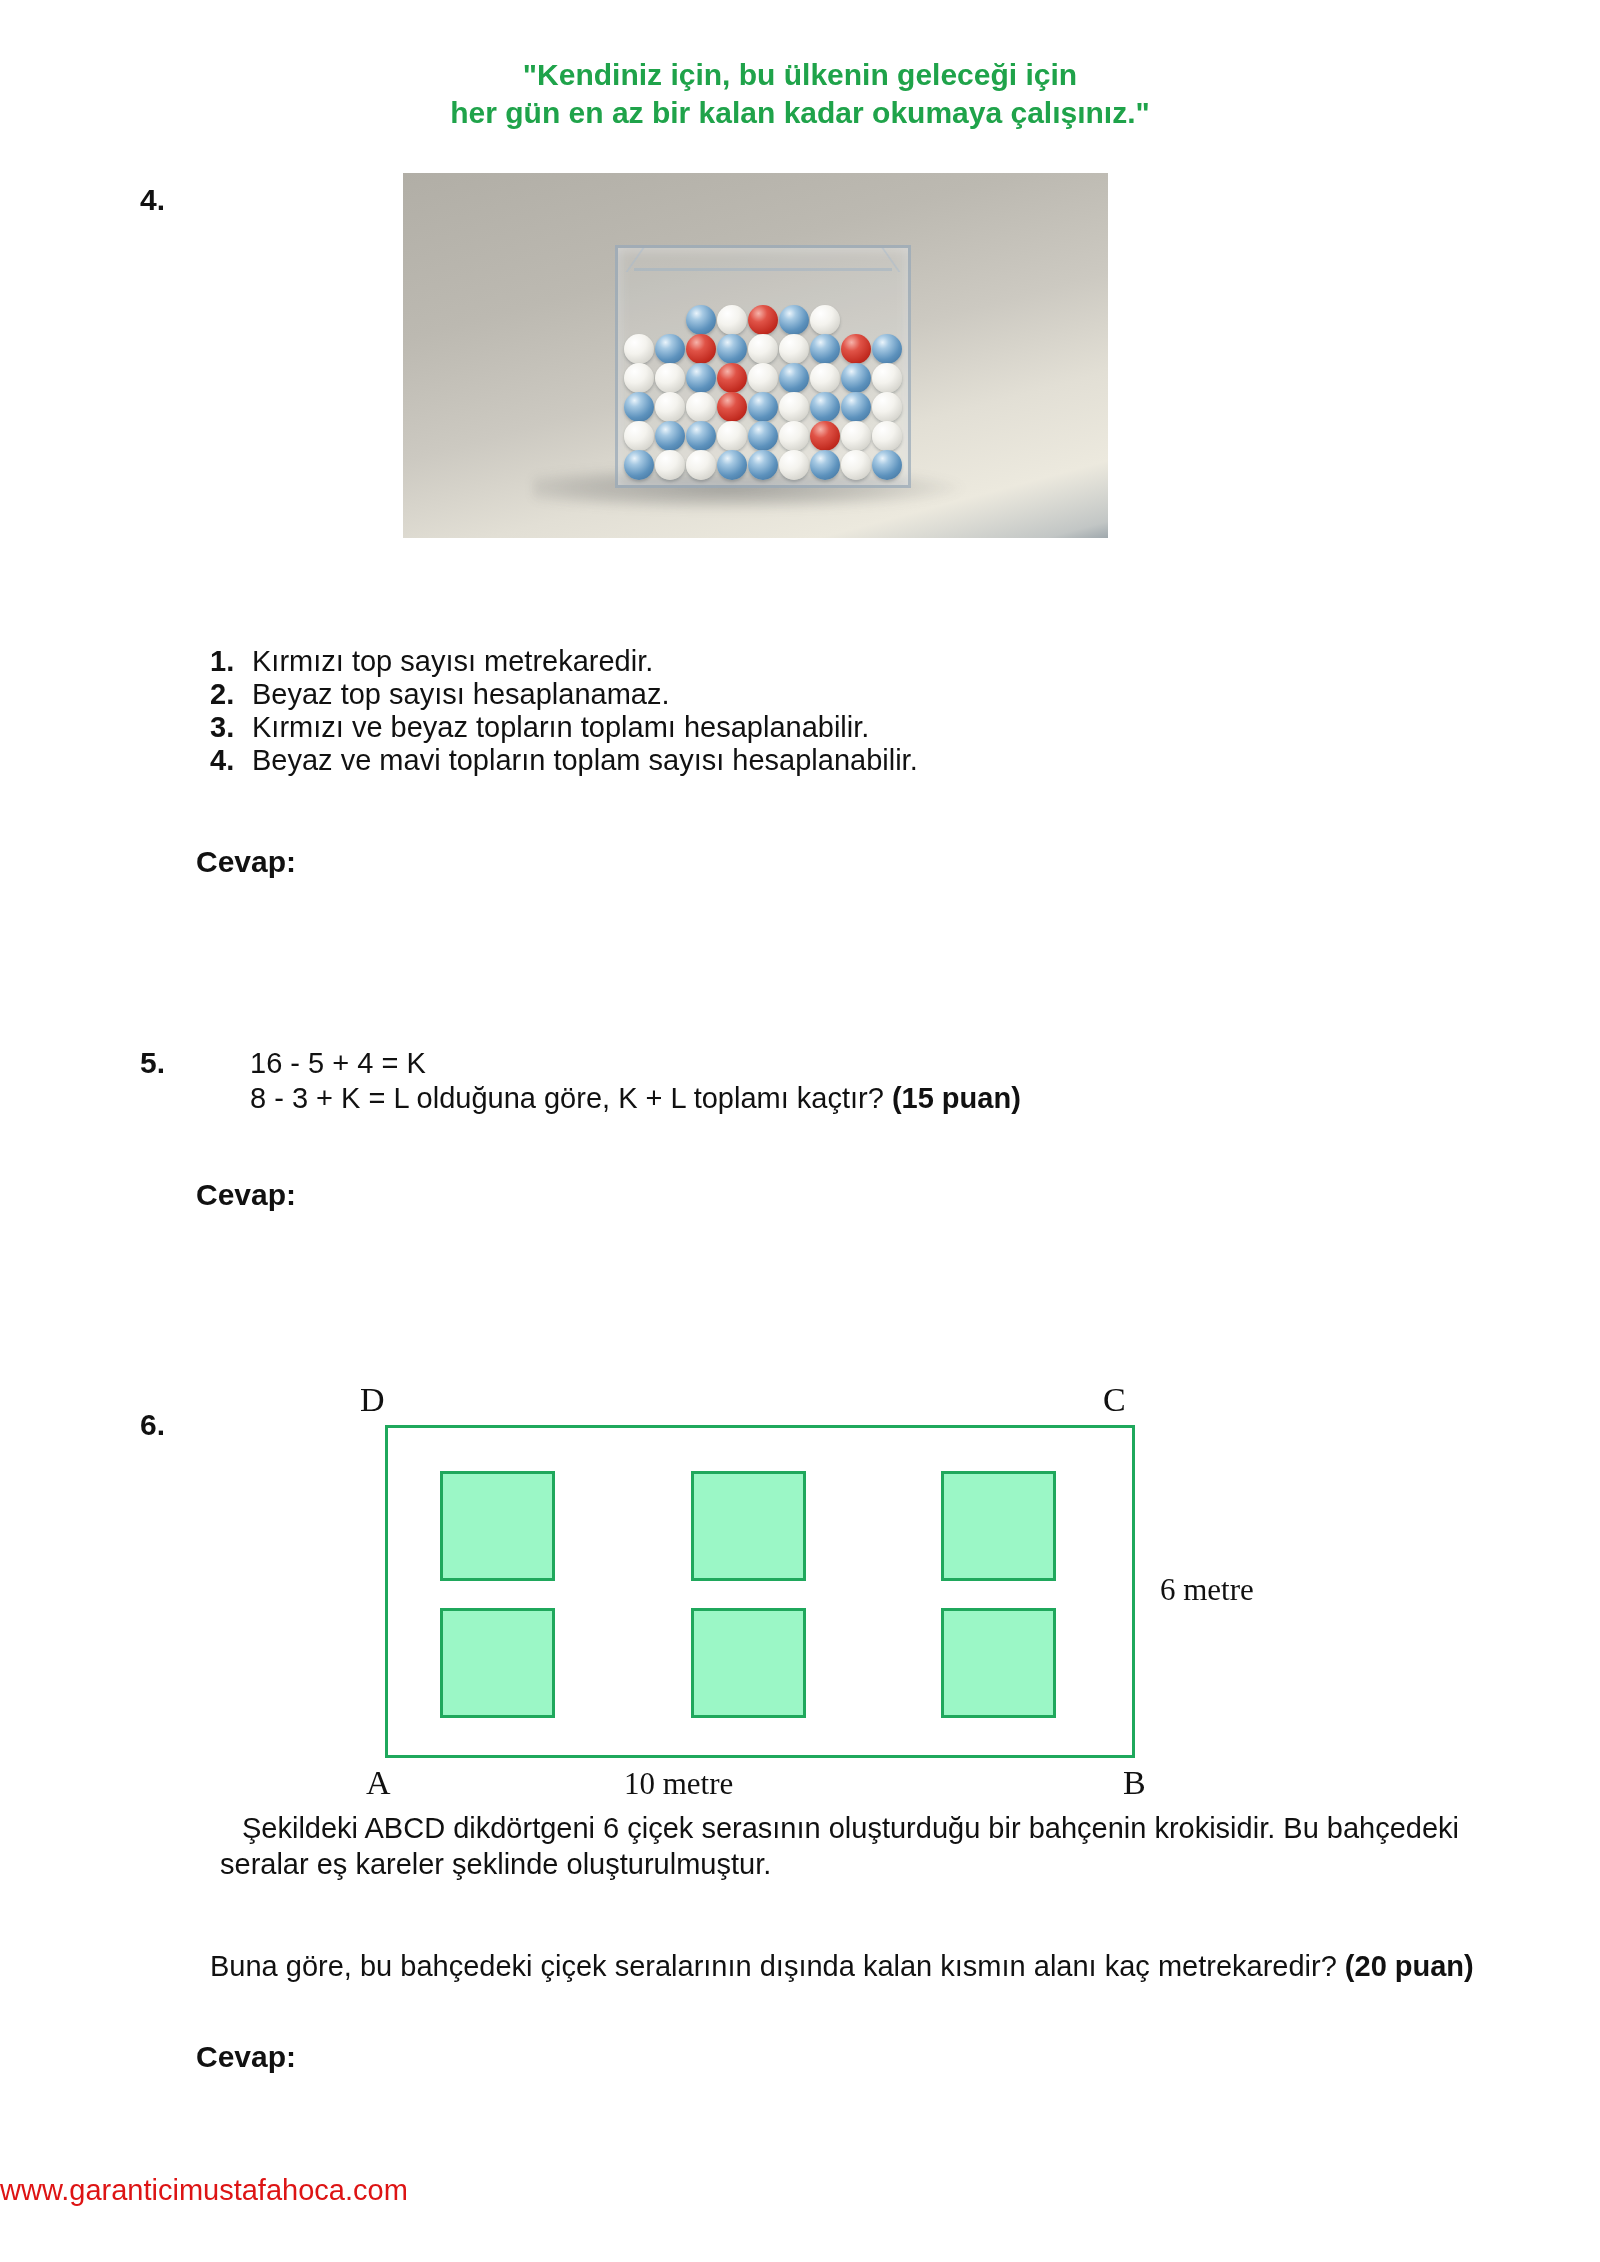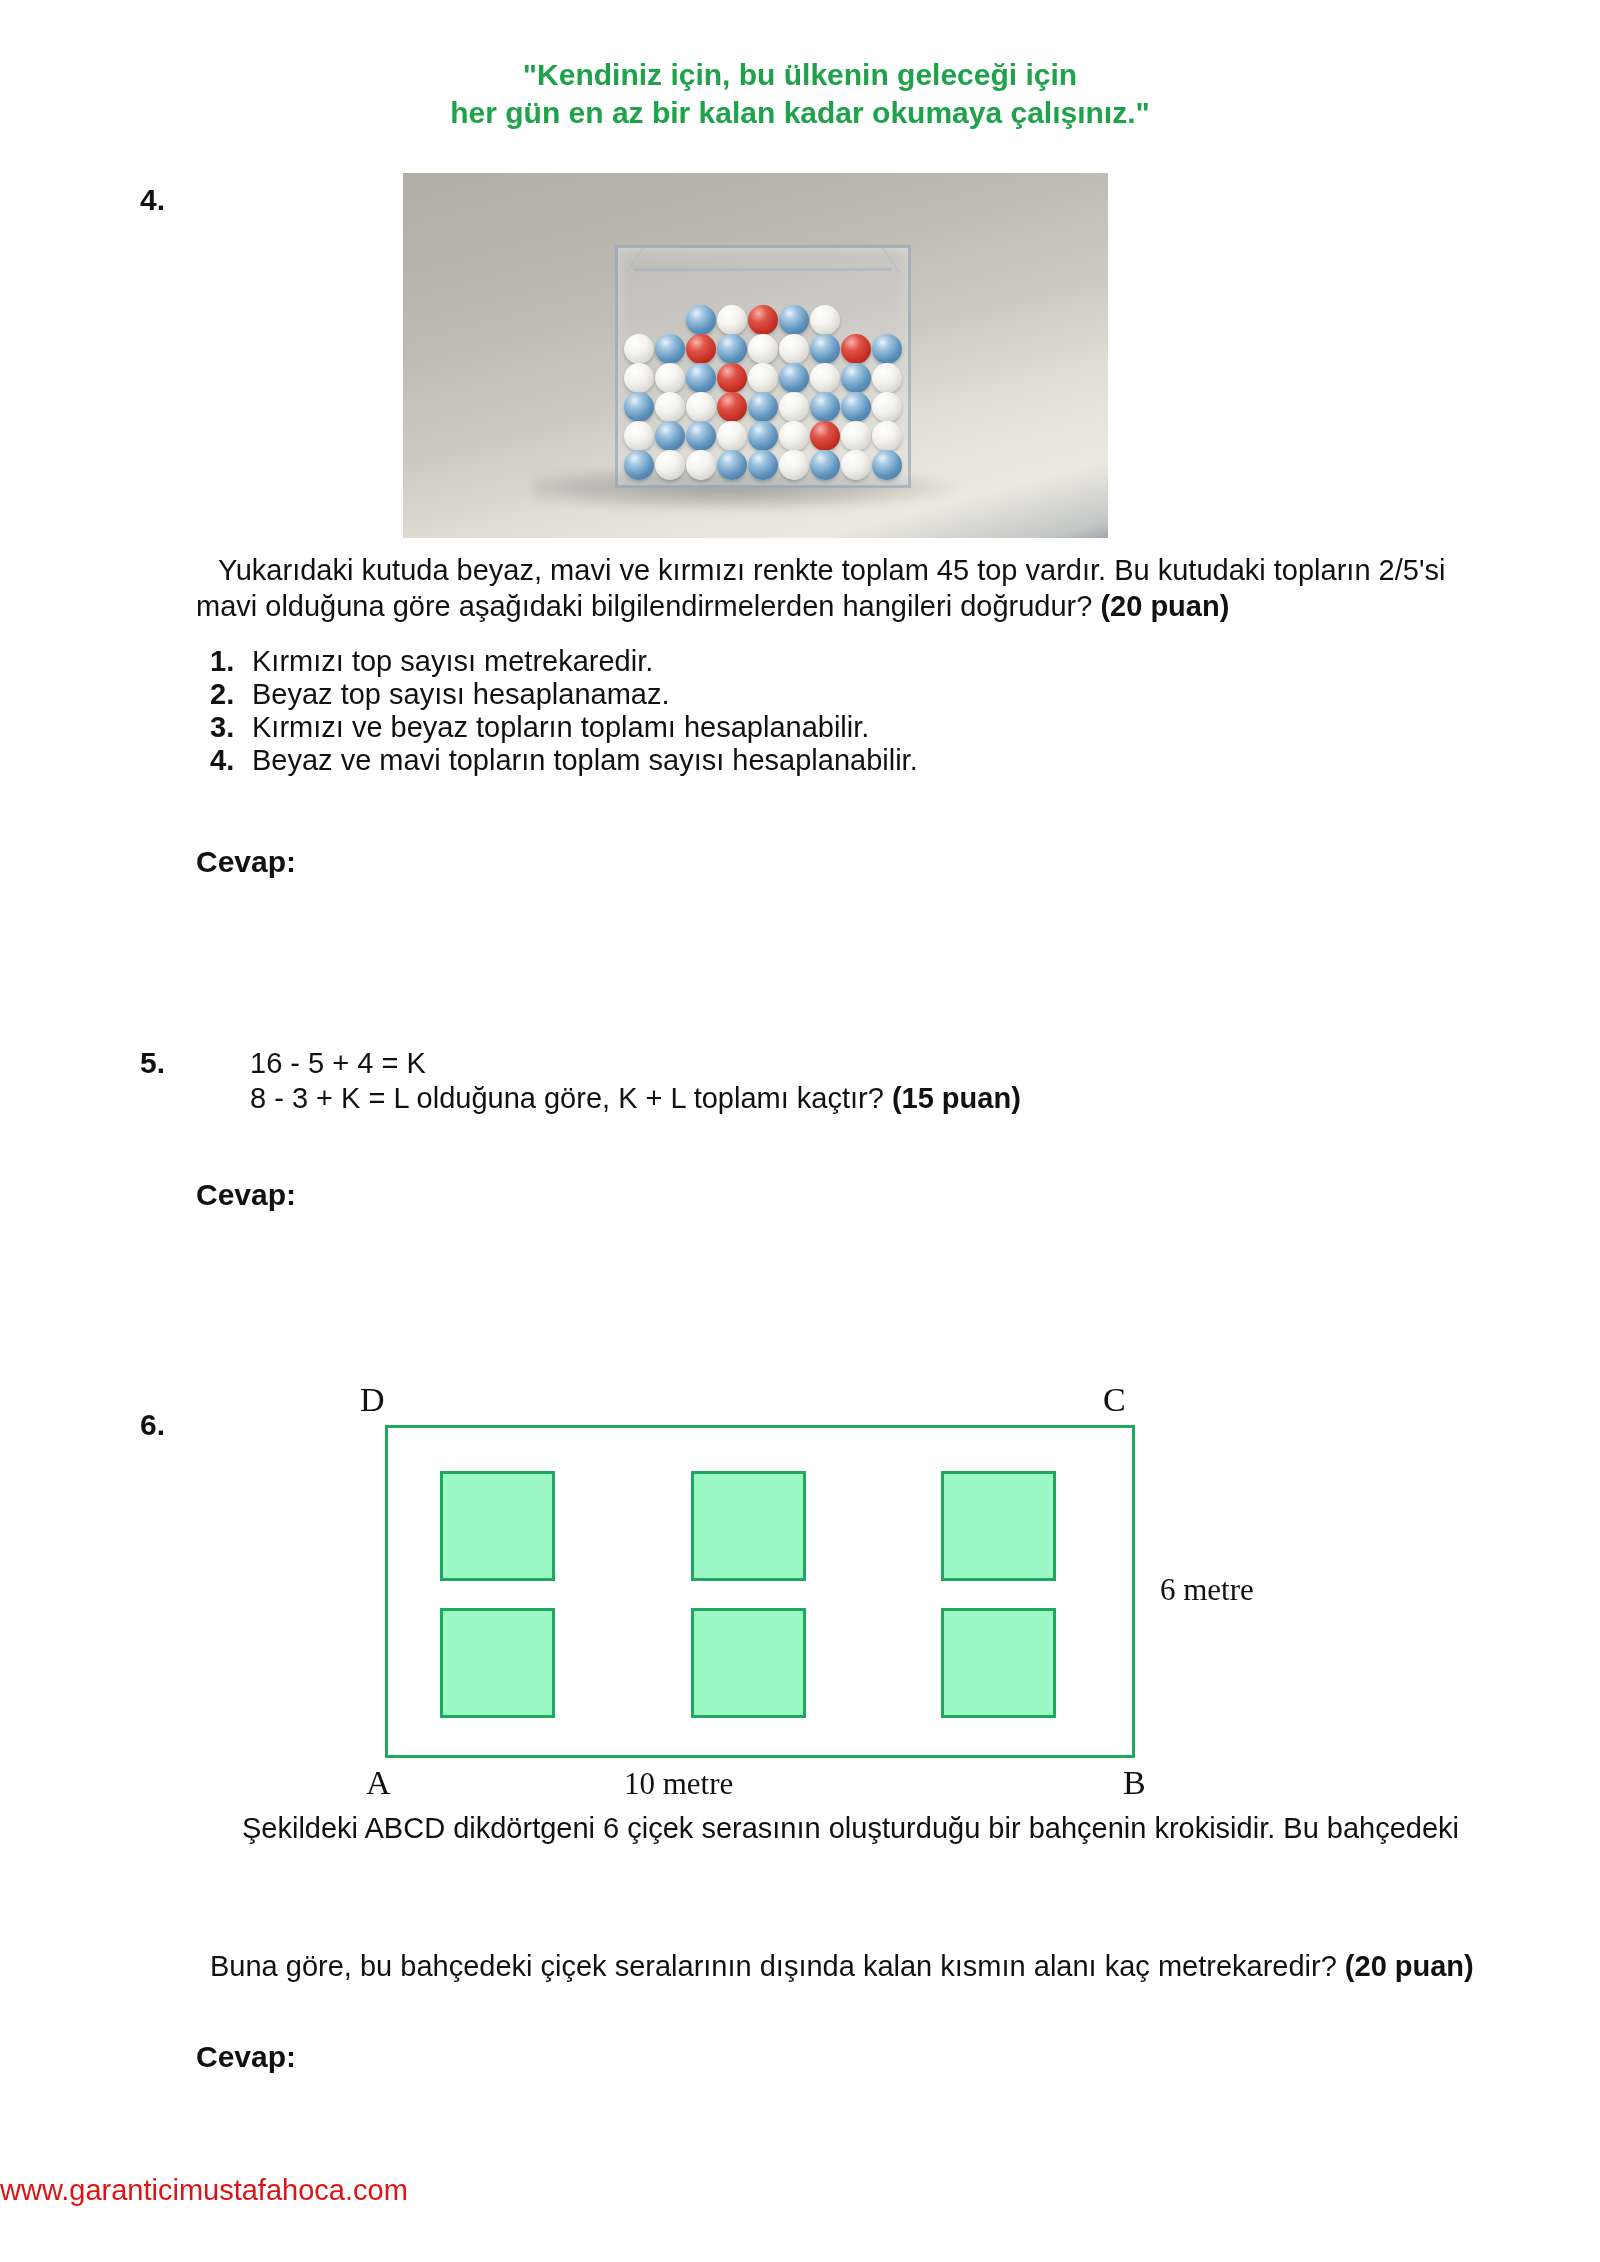--- a/index.html
+++ b/index.html
@@ -189,24 +189,20 @@
             <div class="ball blue"></div>
             <div class="ball white"></div>
             <div class="ball blue"></div>
             <div class="ball white"></div>
             <div class="ball blue"></div>
           </div>
         </div>
     </div>
   </div>
 
-  <div class="q4-para">
-    <div class="body-line l1">Yukarıdaki kutuda beyaz, mavi ve kırmızı renkte toplam 45 top vardır. Bu kutudaki topların 2/5'si</div>
-    <div class="body-line"><span>mavi olduğuna göre aşağıdaki bilgilendirmelerden hangileri doğrudur? </span><span class="bold">(20 puan)</span></div>
-  </div>
 
   <div class="q4-list">
       <div class="item">
         <span class="num">1.</span>
         <span>Kırmızı top sayısı metrekaredir.</span>
       </div>
       <div class="item">
         <span class="num">2.</span>
         <span>Beyaz top sayısı hesaplanamaz.</span>
       </div>
@@ -245,20 +241,21 @@
         <div class="greenhouse-square s6"></div>
       </div>
     <div class="dim-label" style="left:1160px; top:1572px;">6 metre</div>
     <div class="corner-label" style="left:366px; top:1764px;">A</div>
     <div class="dim-label" style="left:624px; top:1766px;">10 metre</div>
     <div class="corner-label" style="left:1123px; top:1764px;">B</div>
   </div>
 
   <div class="q6-para">
     <div class="body-line l1">Şekildeki ABCD dikdörtgeni 6 çiçek serasının oluşturduğu bir bahçenin krokisidir. Bu bahçedeki</div>
+    <div class="body-line">seralar eş kareler şeklinde oluşturulmuştur.</div>
   </div>
 
   <div class="q6-question body-line"><span>Buna göre, bu bahçedeki çiçek seralarının dışında kalan kısmın alanı kaç metrekaredir? </span><span class="bold">(20 puan)</span></div>
 
   <div class="answer-label" style="left:196px; top:2040px;">Cevap:</div>
 
   <div class="footer-url">www.garanticimustafahoca.com</div>
 
 </div>
 

